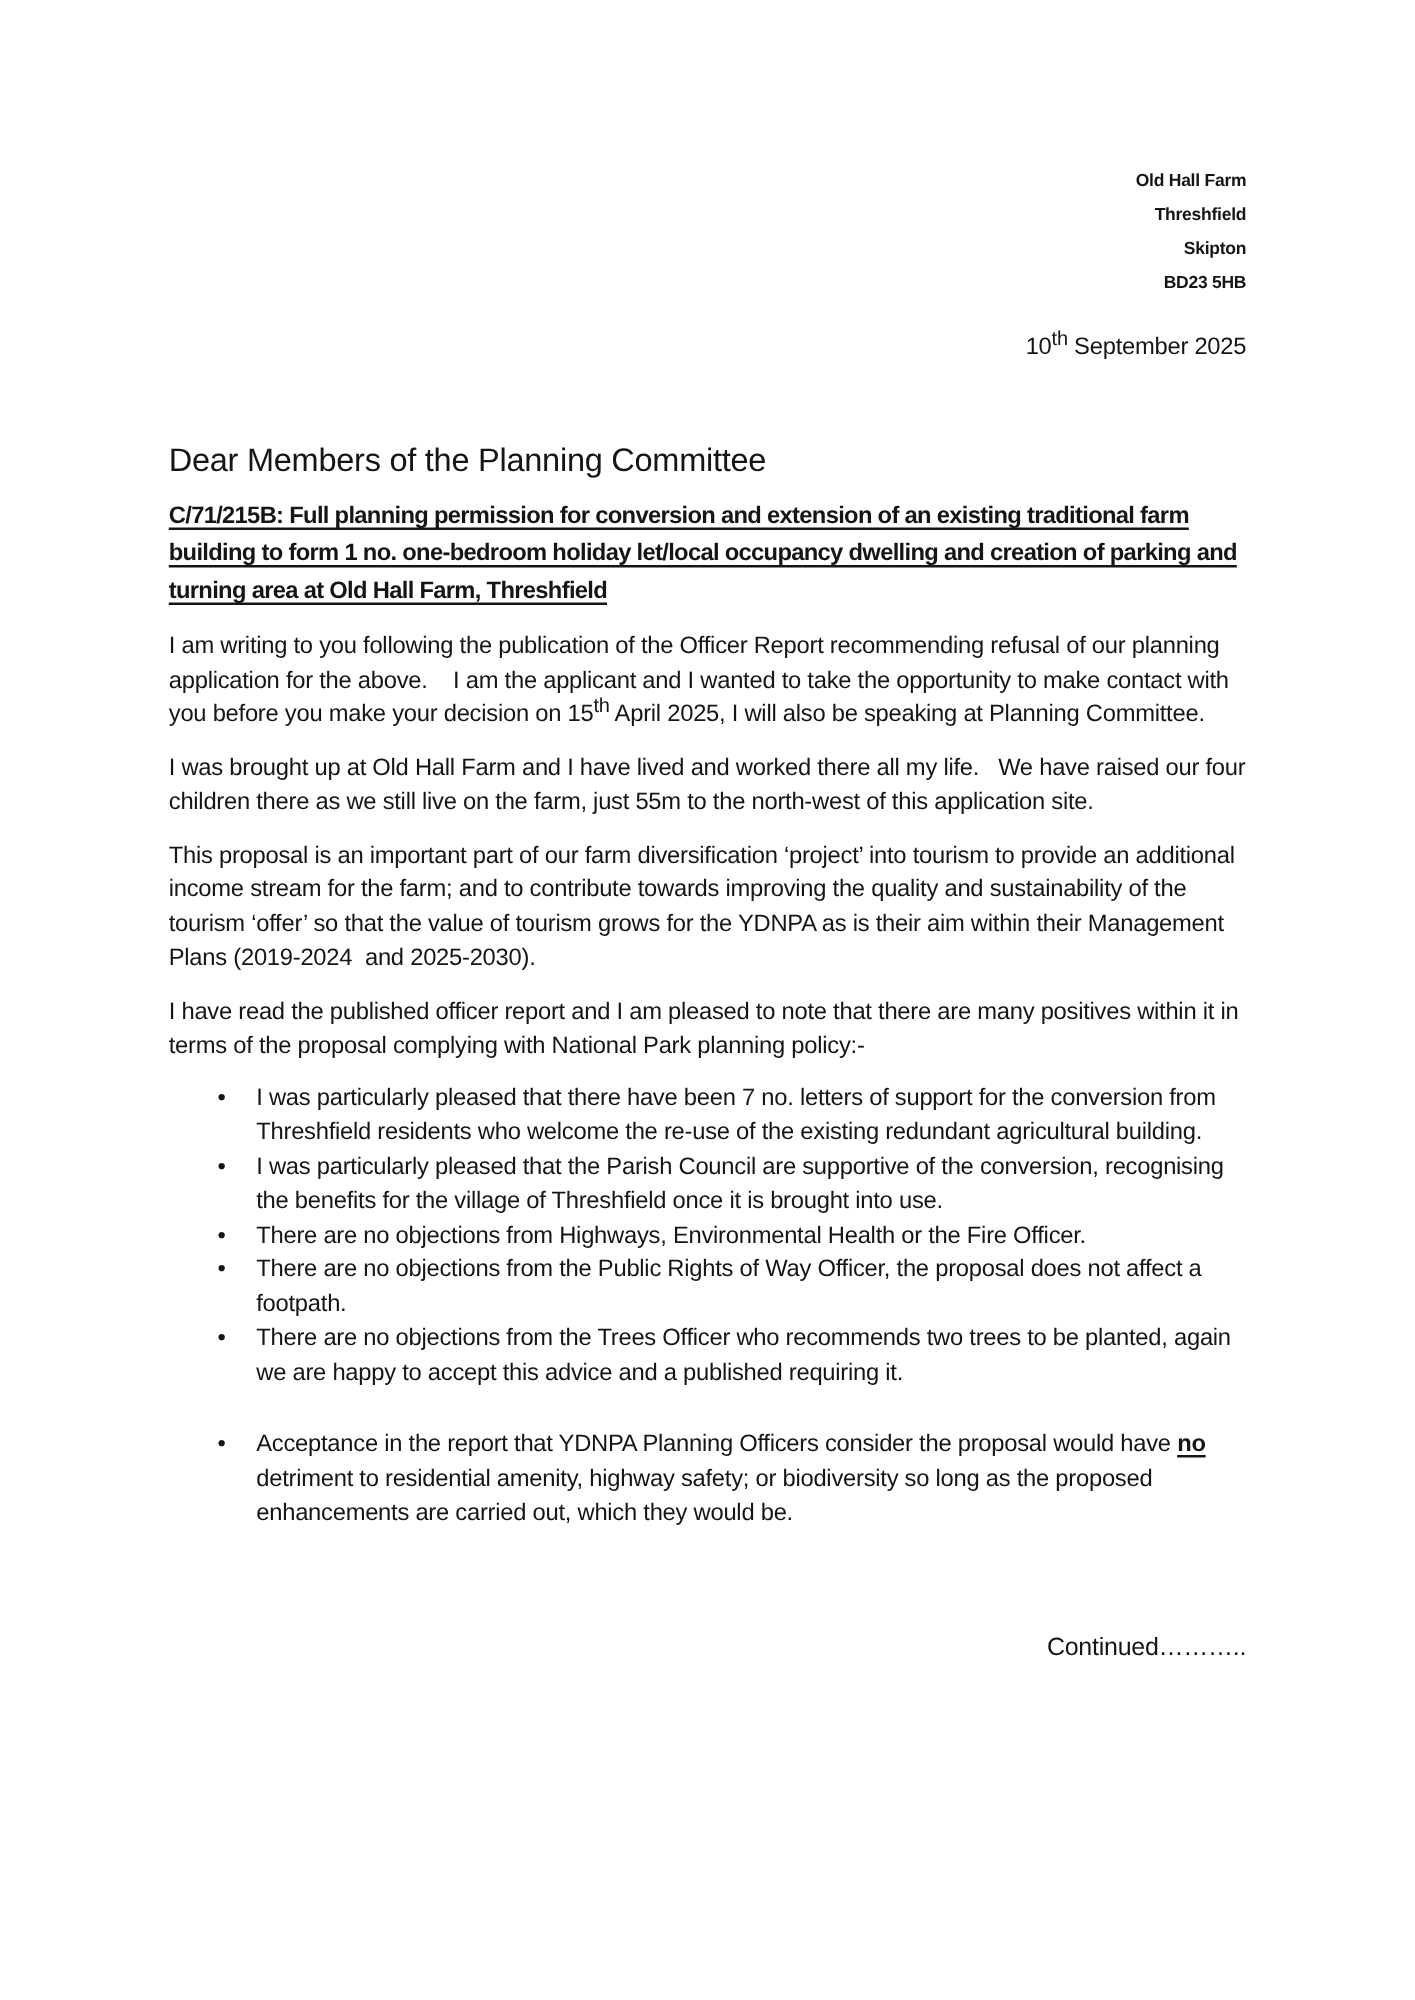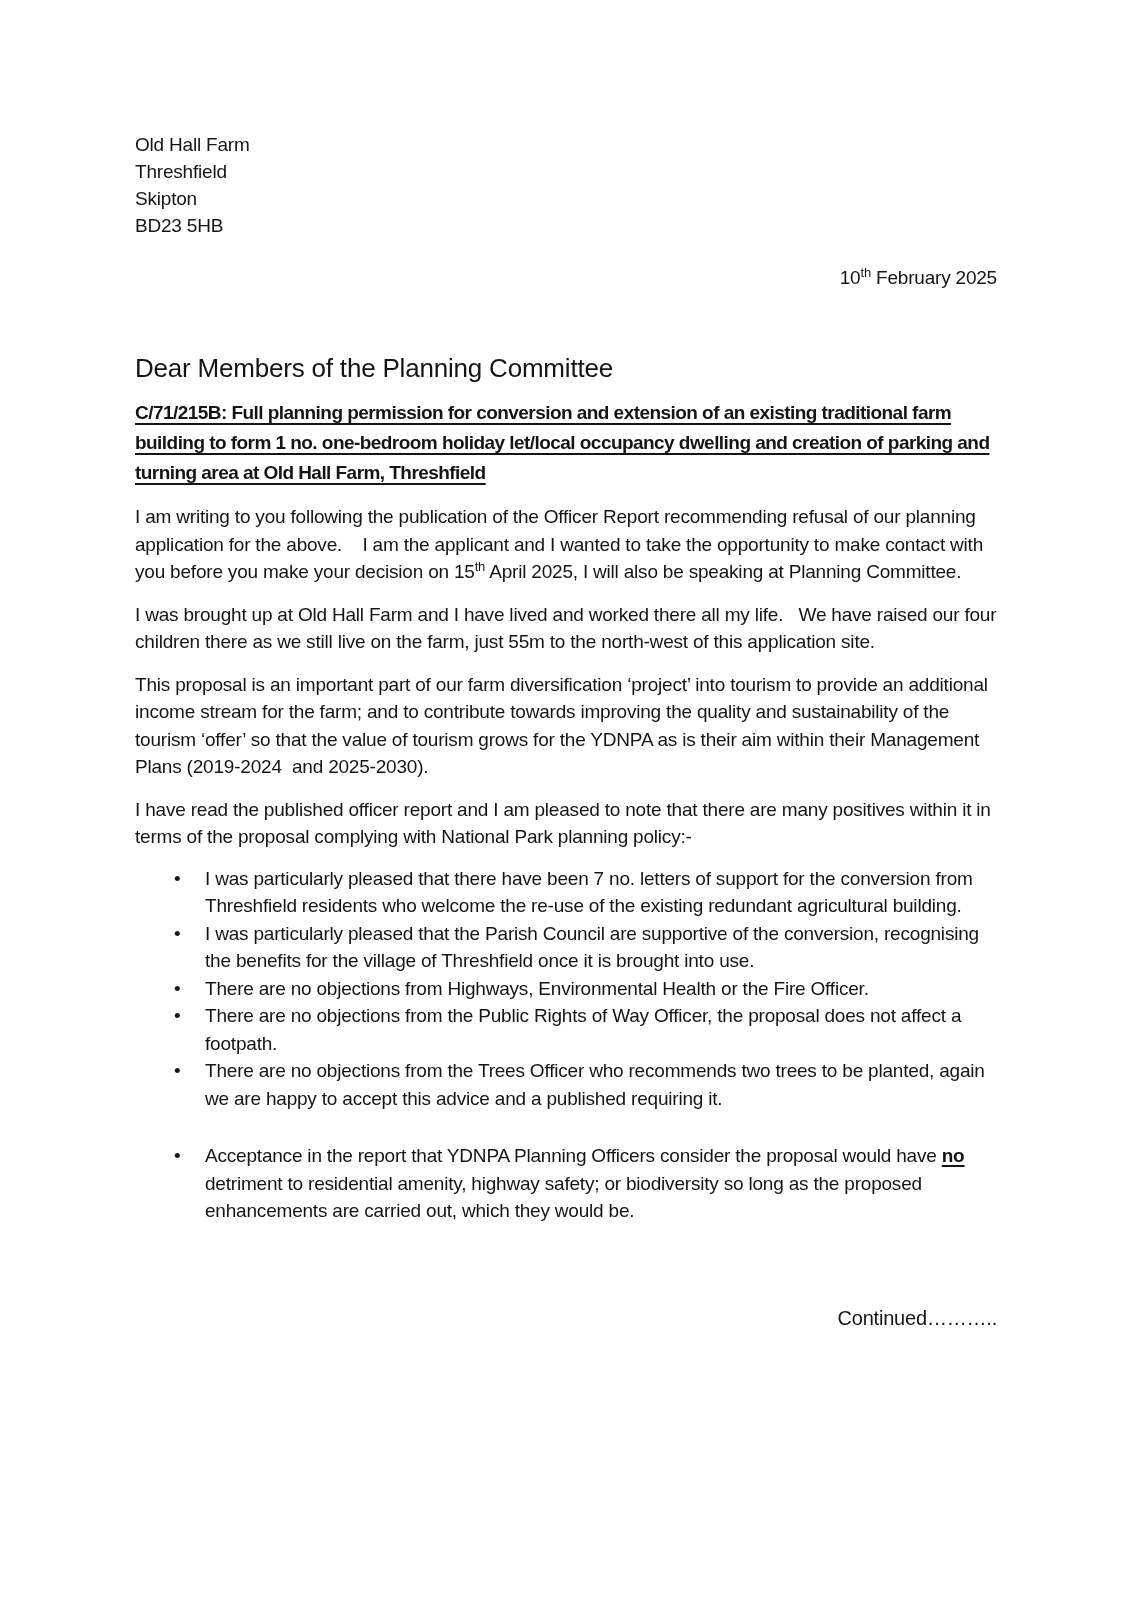--- a/index.html
+++ b/index.html
@@ -13,31 +13,33 @@
   }
   .page {
     box-sizing: border-box;
     width: 1132px;
     height: 1600px;
     padding: 131px 135px 0 135px;
     background: #ffffff;
     overflow: hidden;
   }
   .address-block {
-    font-size: 19px;
+    text-align: right;
+    font-size: 14px;
     line-height: 27px;
+    font-weight: bold;
   }
   .date-line {
     text-align: right;
     font-size: 19px;
     line-height: 27px;
     margin-top: 25px;
   }
   sup {
-    font-size: 13px;
+    font-size: 16px;
     line-height: 0;
     vertical-align: super;
   }
   .salutation {
     margin: 64px 0 0 0;
     font-size: 26px;
     line-height: 27px;
     white-space: pre-wrap;
   }
   .subject {
@@ -95,21 +97,21 @@
 
 <div class="page">
 
   <div class="address-block">
     <div>Old Hall Farm</div>
     <div>Threshfield</div>
     <div>Skipton</div>
     <div>BD23 5HB</div>
   </div>
 
-  <div class="date-line"><span>10</span><sup>th</sup><span> February 2025</span></div>
+  <div class="date-line"><span>10</span><sup>th</sup><span> September 2025</span></div>
 
   <p class="salutation">Dear Members of the Planning Committee</p>
 
   <h1 class="subject">C/71/215B: Full planning permission for conversion and extension of an existing traditional farm building to form 1 no. one-bedroom holiday let/local occupancy dwelling and creation of parking and turning area at Old Hall Farm, Threshfield</h1>
 
   <p class="para"><span>I am writing to you following the publication of the Officer Report recommending refusal of our planning application for the above.    I am the applicant and I wanted to take the opportunity to make contact with you before you make your decision on 15</span><sup>th</sup><span> April 2025, I will also be speaking at Planning Committee.</span></p>
 
   <p class="para">I was brought up at Old Hall Farm and I have lived and worked there all my life.   We have raised our four children there as we still live on the farm, just 55m to the north-west of this application site.</p>
 
   <p class="para">This proposal is an important part of our farm diversification ‘project’ into tourism to provide an additional income stream for the farm; and to contribute towards improving the quality and sustainability of the tourism ‘offer’ so that the value of tourism grows for the YDNPA as is their aim within their Management Plans (2019-2024  and 2025-2030).</p>

